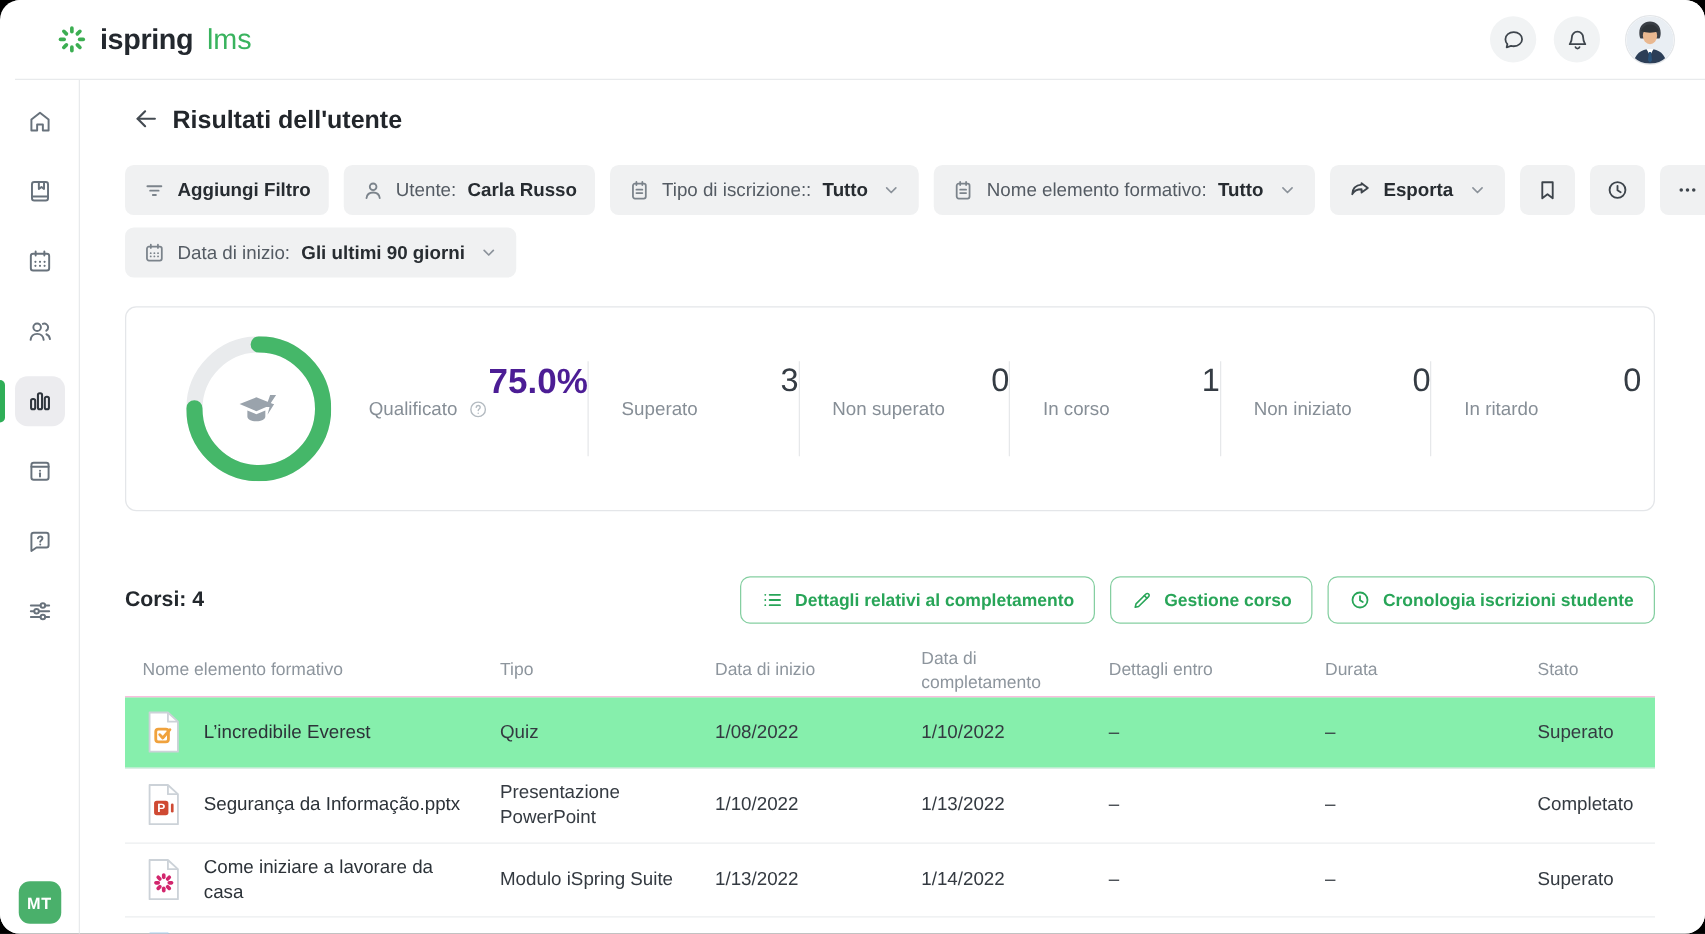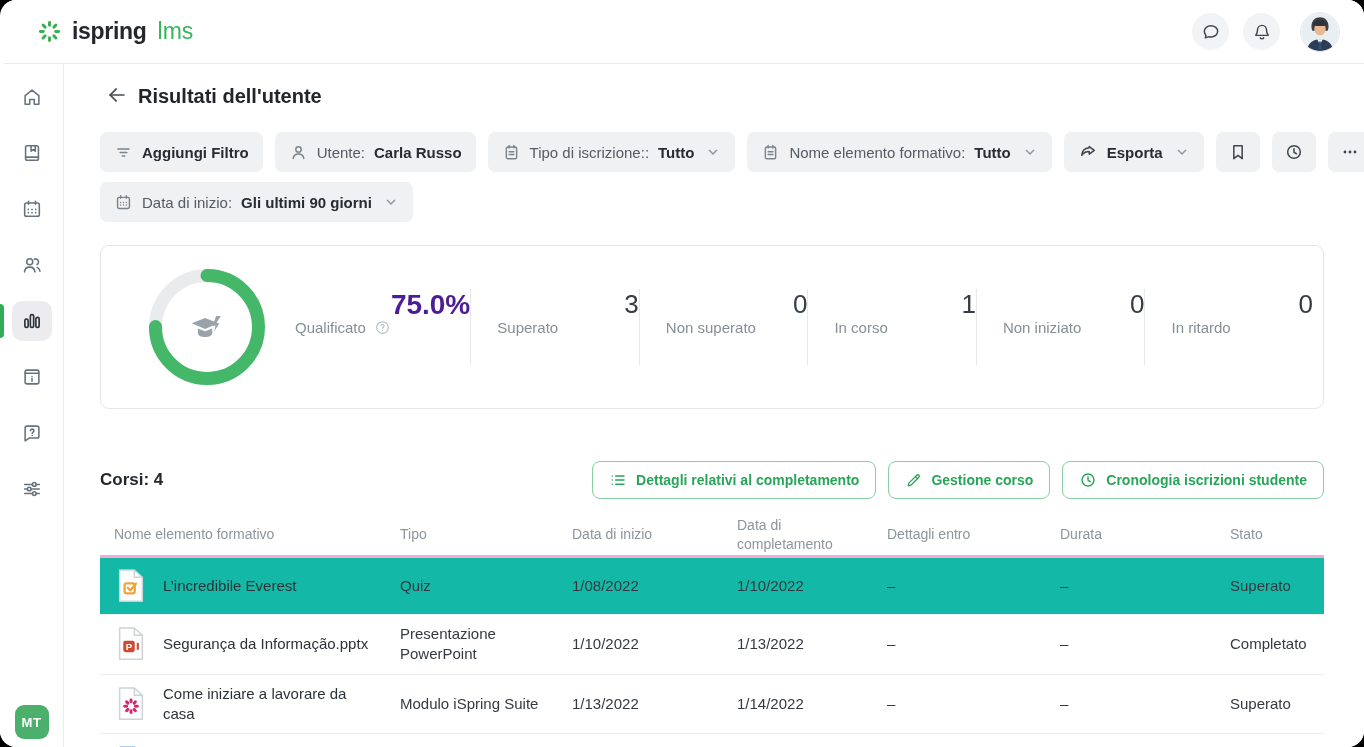--- a/index.html
+++ b/index.html
@@ -1,21 +1,21 @@
 <!DOCTYPE html>
 <html><head>
 <meta charset="utf-8">
 <style>
   * { margin:0; padding:0; box-sizing:border-box; }
   html,body { background:#000; }
   body { font-family:"Liberation Sans","DejaVu Sans",sans-serif; width:1364px; height:747px; }
   .window { position:relative; width:1364px; height:747px; background:#fff; border-radius:16px; overflow:hidden; }
 
   
-  .topbar { position:absolute; top:0; left:4px; right:0; height:64px; background:#fff; border-bottom:1px solid #e8eaec; display:flex; align-items:center; padding:0 24px 0 32px; z-index:5; }
+  .topbar { position:absolute; top:0; left:12px; right:0; height:64px; background:#fff; border-bottom:1px solid #e8eaec; display:flex; align-items:center; padding:0 24px 0 32px; z-index:5; }
   .logo { display:flex; align-items:center; gap:9px; }
   .logo-text { font-size:23px; font-weight:700; color:#23282e; letter-spacing:-0.3px; }
   .logo-suffix { font-size:23px; font-weight:500; color:#39b35e; margin-left:2px; }
   .topbar-right { margin-left:auto; display:flex; align-items:center; gap:14px; }
   .circle-btn { width:37px; height:37px; border-radius:50%; background:#f1f3f4; display:flex; align-items:center; justify-content:center; color:#3e454c; cursor:pointer; border:none; }
   .avatar { width:40px; height:40px; border-radius:50%; overflow:hidden; border:1px solid #e3e6e9; margin-left:6px; cursor:pointer; }
 
   
   .sidebar { position:absolute; top:64px; left:0; bottom:0; width:64px; background:#fff; border-right:1px solid #e8eaec; display:flex; flex-direction:column; align-items:center; padding-top:13px; z-index:4; }
   .nav-item { position:relative; width:40px; height:40px; border-radius:10px; display:flex; align-items:center; justify-content:center; color:#68727c; margin-bottom:16px; cursor:pointer; }
@@ -54,25 +54,25 @@
   
   .courses-bar { margin-top:52px; display:flex; align-items:center; }
   .courses-count { font-size:17px; font-weight:700; color:#23282d; }
   .course-actions { margin-left:auto; display:flex; gap:12px; }
   .action-btn { height:38px; border:1px solid #85cfa1; background:#fff; border-radius:8px; color:#28a558; font-size:14px; font-weight:700; display:flex; align-items:center; gap:9px; padding:11px 16px; cursor:pointer; white-space:nowrap; }
   .action-btn .a-icon { display:flex; color:#28a558; }
 
   
   .table { margin-top:15px; }
   .t-grid { display:grid; grid-template-columns:300px 172px 165px 150px 173px 170px 1fr; align-items:center; }
-  .table-head { min-height:44px; border-bottom:3px solid #f9a8d4; }
+  .table-head { min-height:44px; border-bottom:1px solid #f9a8d4; }
   .th { font-size:14px; color:#8d959d; padding-right:18px; line-height:1.3; cursor:pointer; }
   .th:first-child { padding-left:14px; }
   .tr { min-height:55px; border-bottom:1px solid #eceef0; font-size:15px; color:#343a41; }
-  .tr.hl { background:#14b8a6; }
+  .tr.hl { background:#86efac; }
   .td { padding:9px 18px 9px 0; line-height:1.35; }
   .name-cell { display:flex; align-items:center; gap:15px; padding-left:14px; color:#2c3238; }
   .file-icon { width:34px; height:38px; display:flex; align-items:center; justify-content:center; flex:0 0 34px; }
 </style>
 </head>
 <body>
 
 <div class="window">
 
   <header class="topbar">

